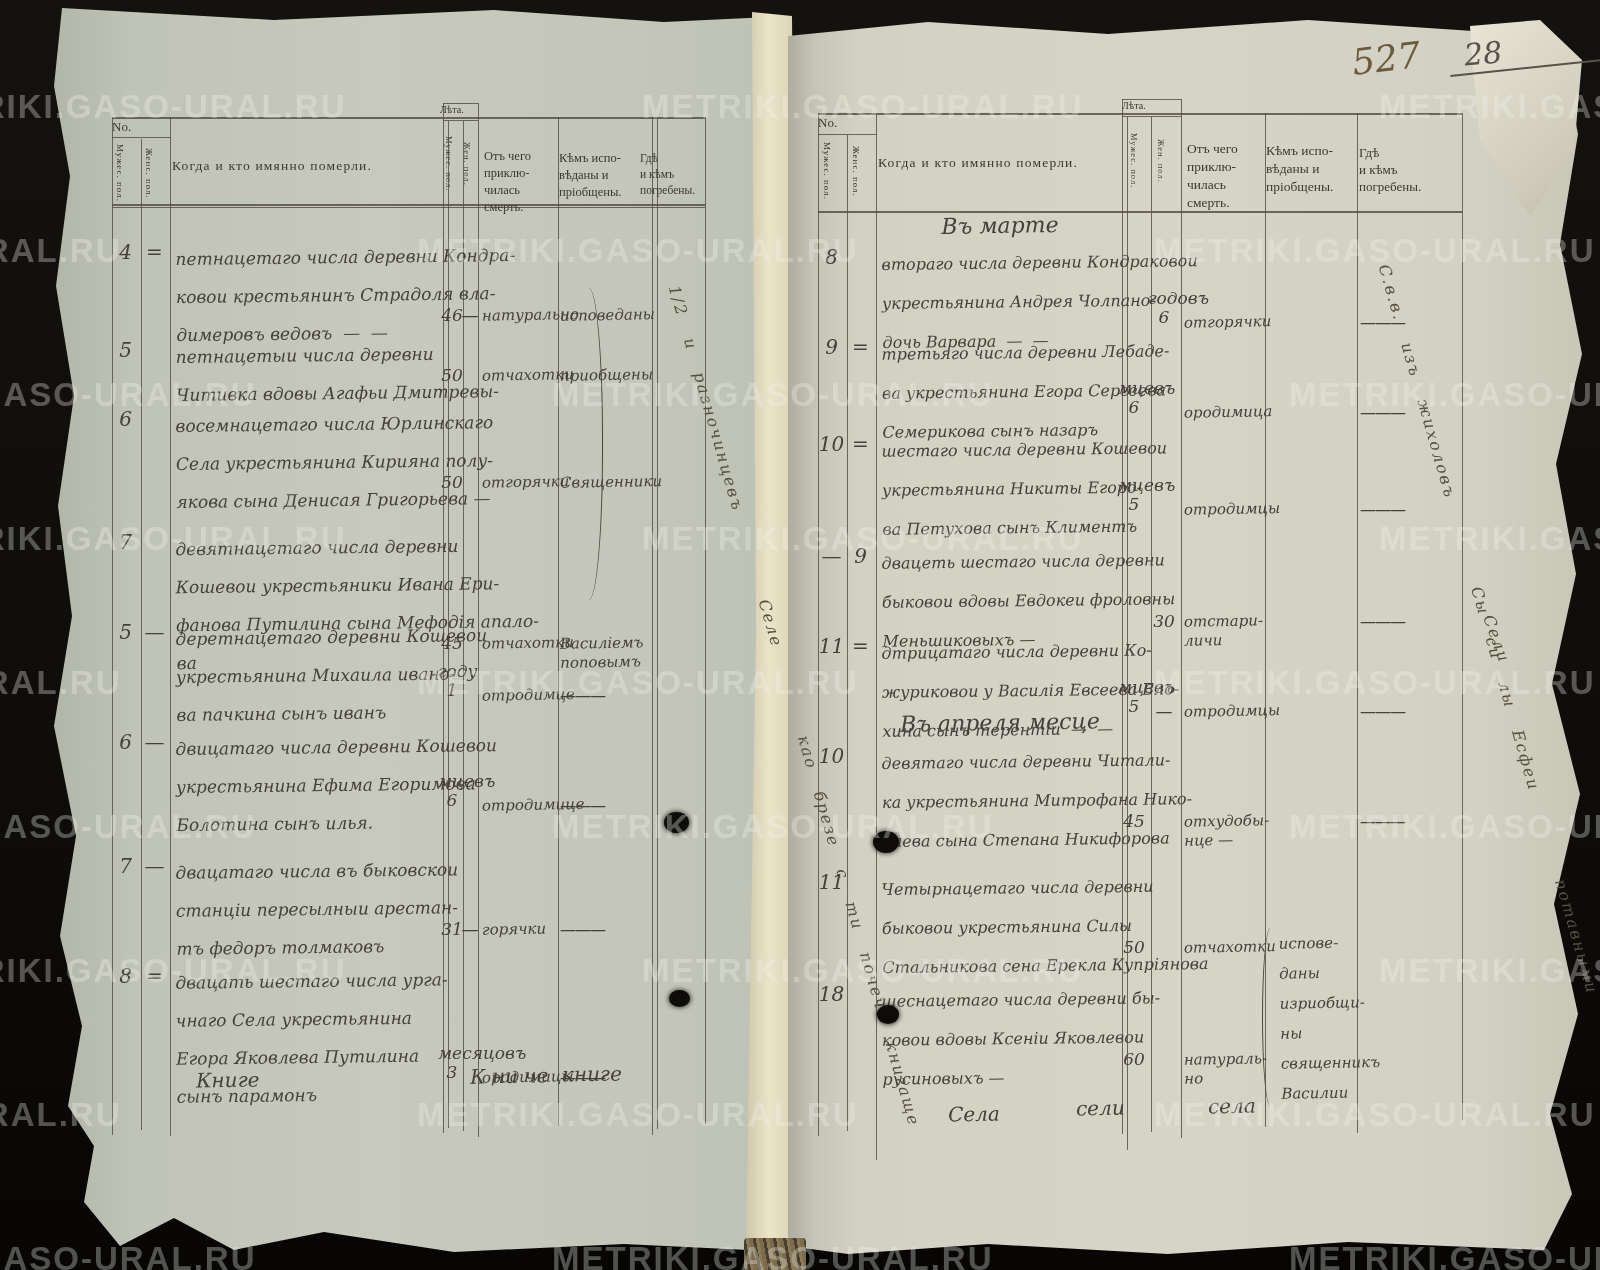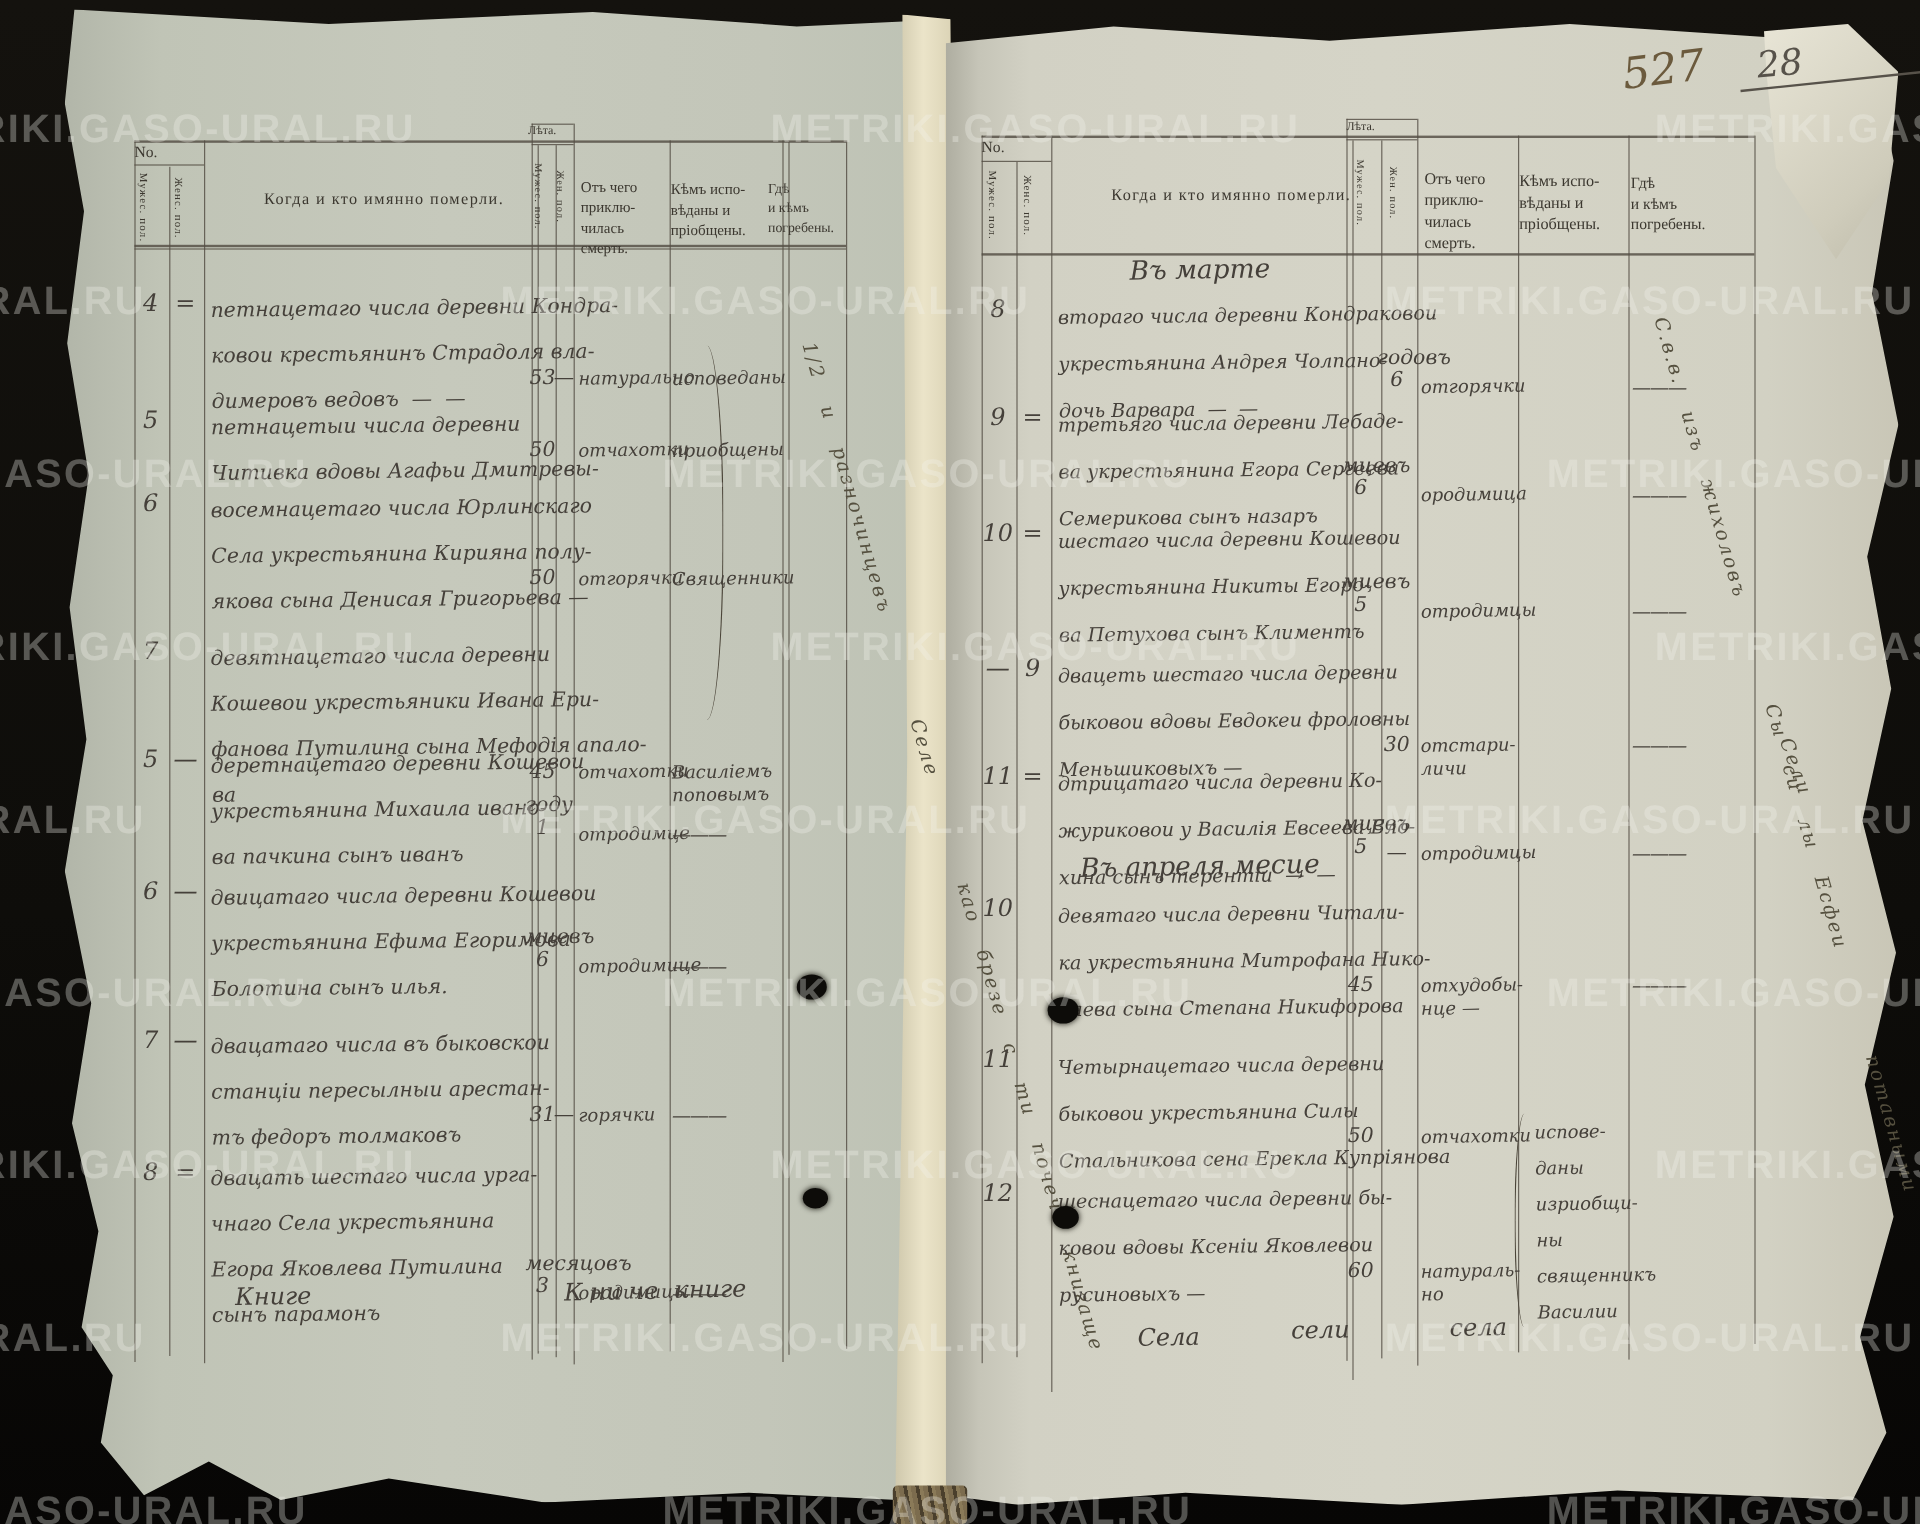--- a/index.html
+++ b/index.html
@@ -16,21 +16,21 @@
   .gutter{position:absolute;left:746px;top:12px;width:52px;height:1240px;z-index:2;
     background:linear-gradient(90deg,#cfc8ac 0%,#ebe4c9 45%,#d8d0b2 100%);
     clip-path:polygon(6px 0px,46px 4px,52px 620px,50px 1240px,0px 1236px,10px 620px);}
   .corner-curl{position:absolute;left:1470px;top:20px;width:112px;height:200px;z-index:4;
     background:linear-gradient(135deg,#e8e5d6,#cfccbb 70%,#bdbaa9);
     clip-path:polygon(0px 6px,70px 0px,112px 40px,104px 130px,60px 196px,10px 120px,2px 40px);}
   .binding{position:absolute;left:744px;top:1238px;width:62px;height:32px;z-index:4;
     background:repeating-linear-gradient(80deg,#7c6c4e 0 4px,#4a3f2c 4px 7px,#8a7a58 7px 10px);border-radius:4px;}
   .vline,.hline{position:absolute;background:#534d43;opacity:.82;z-index:5;}
   .hdr{position:absolute;color:#3c3830;z-index:6;text-align:left;}
-  .hdr.sp{letter-spacing:1.2px;padding-left:48px;}
+  .hdr.sp{letter-spacing:1.2px;}
   .pre{white-space:pre-line;}
   .vtext{position:absolute;writing-mode:vertical-rl;color:#3c3830;z-index:6;
     font-size:9px;letter-spacing:1px;text-align:center;}
   .hw{font-family:"DejaVu Serif",serif;font-style:italic;color:#45403a;z-index:6;position:absolute;}
   .body-lines{white-space:pre;line-height:38px;font-size:17px;transform:rotate(-0.7deg);}
   .r .body-lines{font-size:16px;line-height:39px;}
   .entry-num{font-size:20px;text-align:center;}
   .agefld{font-size:17px;line-height:19px;text-align:center;white-space:pre-line;}
   .causefld{font-size:15px;line-height:19px;white-space:pre-line;transform:rotate(-1deg);}
   .dashfld{font-size:16px;letter-spacing:-1px;white-space:pre;}
@@ -149,21 +149,21 @@
       <div class="hline" style="left: 1122px; top: 116px; width: 59px; height: 1px;"></div>
       <div class="hline" style="left: 1122px; top: 99px; width: 59px; height: 1px;"></div>
       <div class="hline" style="left: 818px; top: 211px; width: 644px; height: 2px;"></div>
     </div>
   <div id="left-entries">
       <div class="hw entry-num" style="left: 110px; top: 240px; width: 31px;">4</div>
       <div class="hw entry-num" style="left: 139px; top: 240px; width: 31px;">=</div>
       <div class="hw body-lines" style="left: 176px; top: 238px;">петнацетаго числа деревни Кондра-
 ковои крестьянинъ Страдоля вла-
 димеровъ ведовъ  —  —</div>
-      <div class="hw agefld" style="left: 438px; top: 306px; width: 28px;">53</div>
+      <div class="hw agefld" style="left: 438px; top: 306px; width: 28px;">46</div>
       <div class="hw agefld" style="left: 460px; top: 306px; width: 20px;">—</div>
       <div class="hw causefld" style="left: 482px; top: 306px; width: 76px;">натурально</div>
       <div class="hw causefld" style="left: 560px; top: 306px; width: 92px;">исповеданы</div>
       <div class="hw entry-num" style="left: 110px; top: 338px; width: 31px;">5</div>
       <div class="hw body-lines" style="left: 176px; top: 336px;">петнацетыи числа деревни
 Читивка вдовы Агафьи Дмитревы-</div>
       <div class="hw agefld" style="left: 438px; top: 366px; width: 28px;">50</div>
       <div class="hw causefld" style="left: 482px; top: 366px; width: 76px;">отчахотки</div>
       <div class="hw causefld" style="left: 560px; top: 366px; width: 92px;">приобщены</div>
       <div class="hw entry-num" style="left: 110px; top: 407px; width: 31px;">6</div>
@@ -275,21 +275,21 @@
       <div class="hw agefld" style="left: 1118px; top: 812px; width: 32px;">45</div>
       <div class="hw causefld" style="left: 1184px; top: 812px; width: 82px;">отхудобы-
 нце  —</div>
       <div class="hw dashfld" style="left: 1360px; top: 812px; width: 100px;">———</div>
       <div class="hw entry-num" style="left: 816px; top: 870px; width: 31px;">11</div>
       <div class="hw body-lines" style="left: 882px; top: 868px;">Четырнацетаго числа деревни
 быковои укрестьянина Силы
 Стальникова сена Ерекла Купріянова</div>
       <div class="hw agefld" style="left: 1118px; top: 938px; width: 32px;">50</div>
       <div class="hw causefld" style="left: 1184px; top: 938px; width: 82px;">отчахотки</div>
-      <div class="hw entry-num" style="left: 816px; top: 982px; width: 31px;">12</div>
+      <div class="hw entry-num" style="left: 816px; top: 982px; width: 31px;">18</div>
       <div class="hw body-lines" style="left: 882px; top: 980px;">шеснацетаго числа деревни бы-
 ковои вдовы Ксеніи Яковлевои
 русиновыхъ —</div>
       <div class="hw agefld" style="left: 1118px; top: 1050px; width: 32px;">60</div>
       <div class="hw causefld" style="left: 1184px; top: 1050px; width: 82px;">натураль-
 но</div>
     </div>
   <div id="footwords">
       <div class="hw footword" style="left: 196px; top: 1068px;">Книге</div>
       <div class="hw footword" style="left: 470px; top: 1064px;">К ни че</div>

